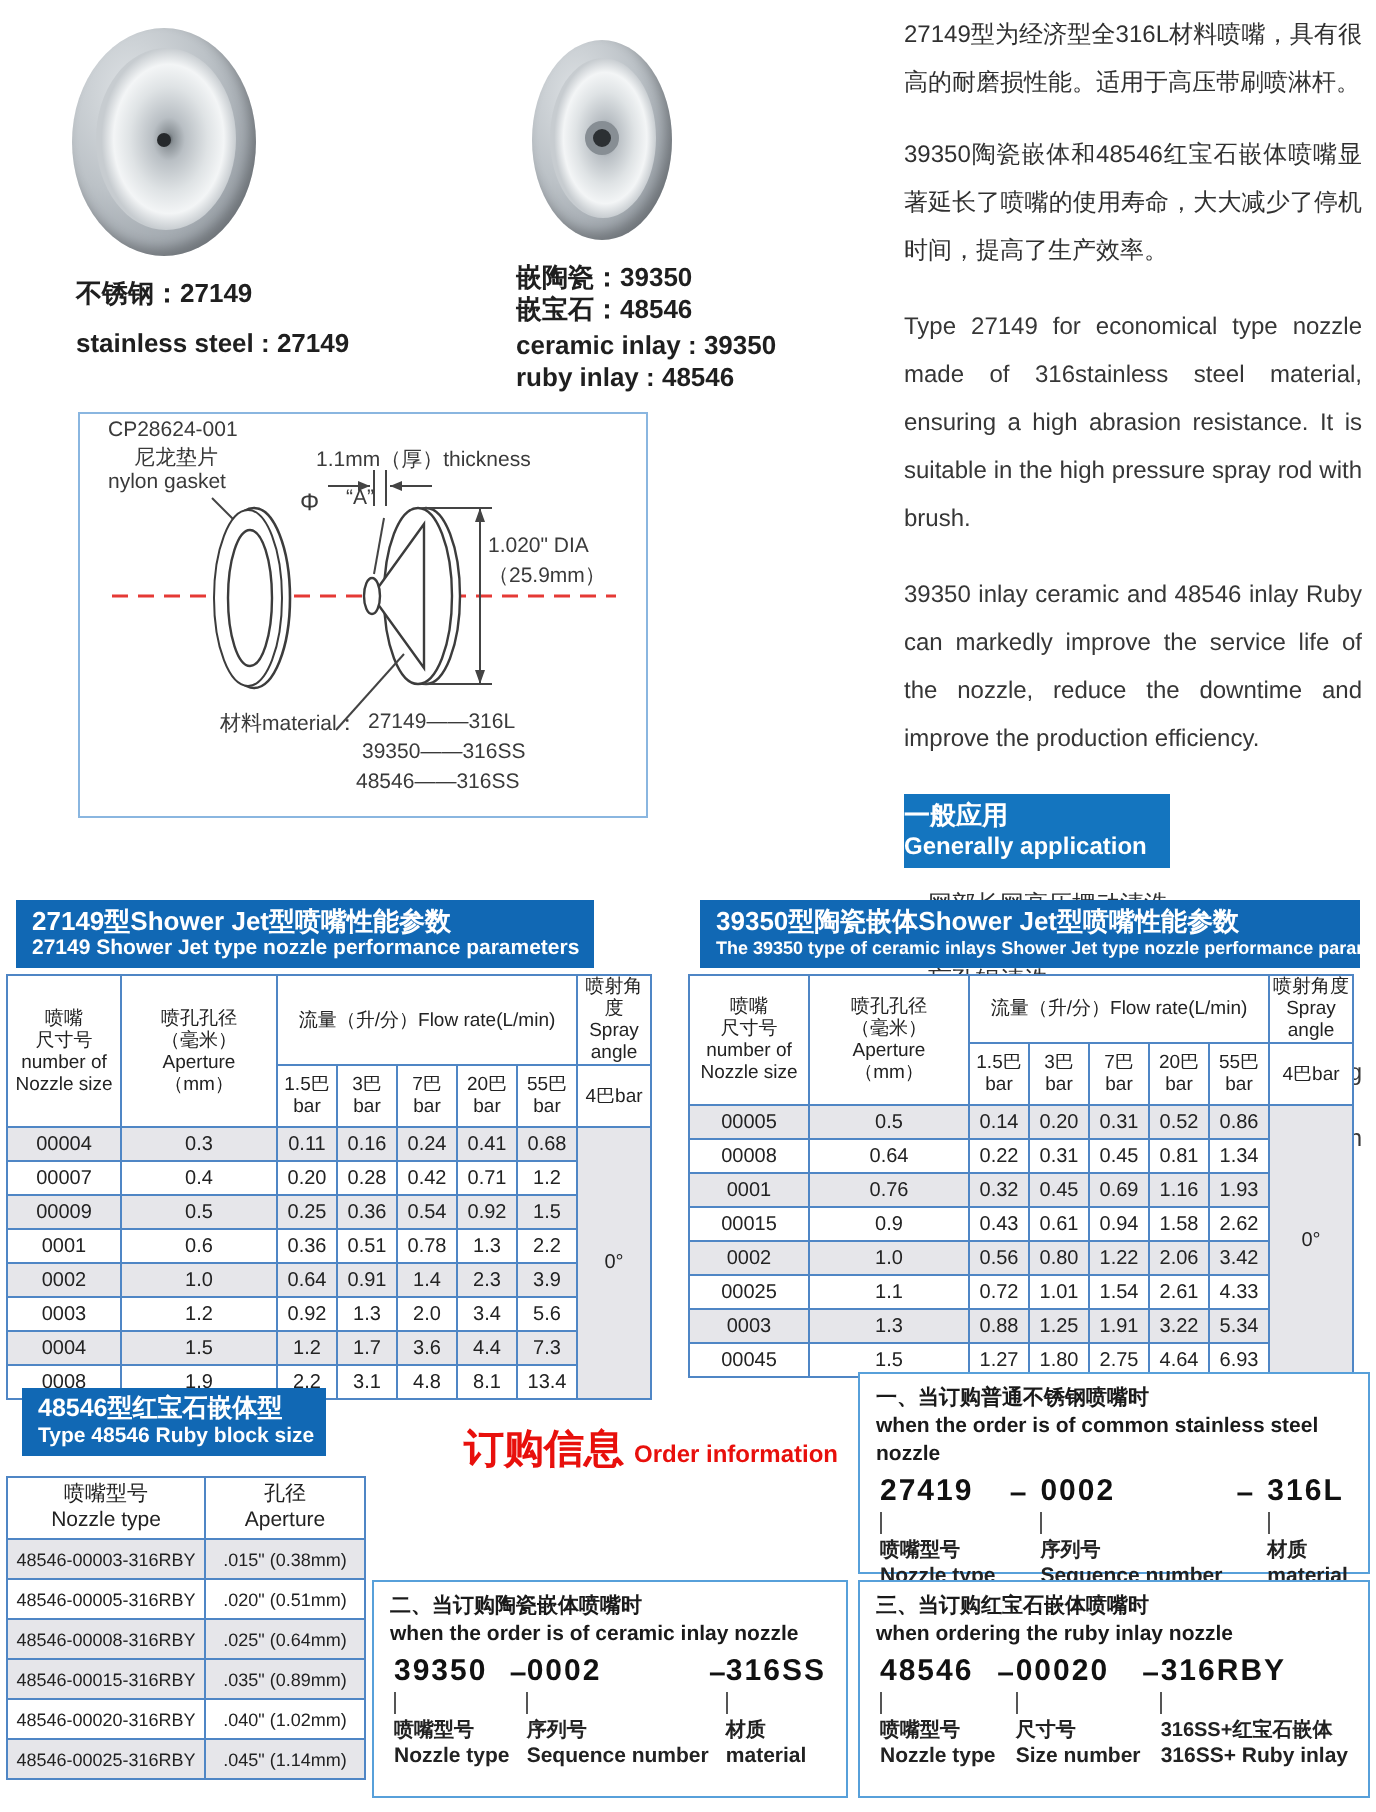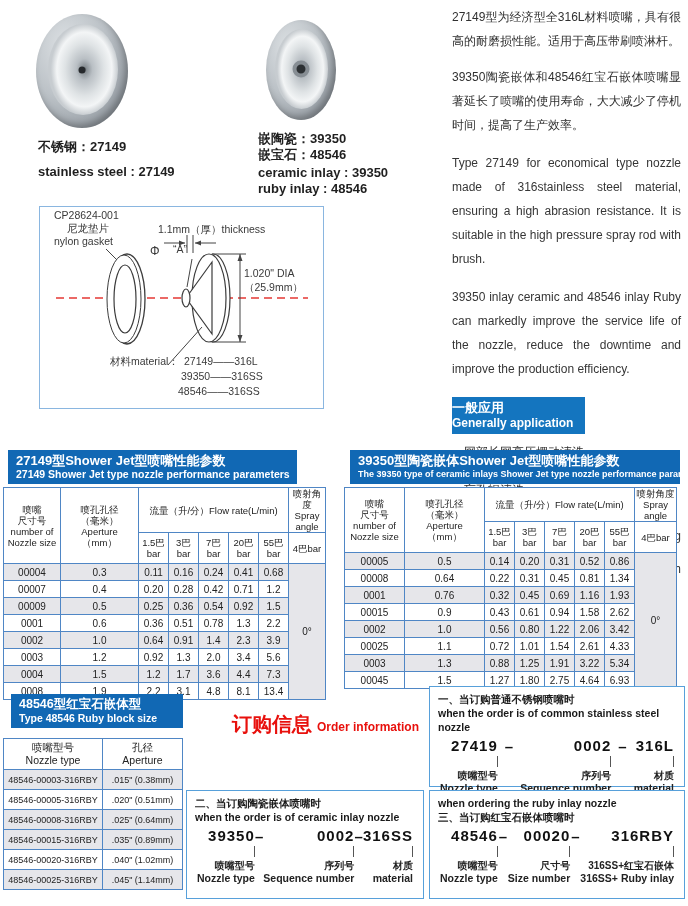--- a/index.html
+++ b/index.html
@@ -60,21 +60,21 @@
   .ruby tr.g td{background:#e6e6ea}
 
   
   .ord-title{position:absolute;left:232px;top:711px;white-space:nowrap}
   .ord-cn{color:#e8100c;font-size:20px;font-weight:bold}
   .ord-en{color:#e8100c;font-size:12px;font-weight:bold;margin-left:5px}
 
   .obox{position:absolute;border:1px solid #57a0da;background:#fff;padding:5px 8px;box-sizing:border-box}
   .oh{font-weight:bold;font-size:10.5px;line-height:14px;color:#1a1a1a}
   .ogrid{display:flex;justify-content:space-between;align-items:flex-start;margin-top:3px;padding:0 2px}
-  .gcol{display:flex;flex-direction:column;align-items:flex-end}
+  .gcol{display:flex;flex-direction:column;align-items:flex-start}
   .gcode{font-weight:bold;font-size:15px;letter-spacing:1px;color:#111}
   .gtick{width:1px;height:11px;background:#555;margin:2px 0 3px}
   .glab-cn{font-weight:bold;font-size:10px;line-height:12px;text-align:center;white-space:nowrap}
   .glab-en{font-weight:bold;font-size:10.5px;line-height:12px;text-align:center;white-space:nowrap}
   .gdash{font-weight:bold;font-size:15px;color:#111;padding-top:1px}
 </style>
 </head>
 <body>
 
 <div class="photo" style="left:36px;top:14px;width:92px;height:114px">
@@ -401,21 +401,21 @@
         <td>1.5</td>
         <td>1.27</td>
         <td>1.80</td>
         <td>2.75</td>
         <td>4.64</td>
         <td>6.93</td>
       </tr>
     </tbody>
   </table>
 
-<div class="tbar" style="left:11px;top:694px;width:172px">
+<div class="tbar" style="left:11px;top:694px;width:152px">
   <div class="tt-cn small">48546型红宝石嵌体型</div>
   <div class="tt-en">Type 48546 Ruby block size</div>
 </div>
 <table class="ruby" style="left:3px;top:738px;width:179px">
   <colgroup>
       <col style="width:99px">
       <col style="width:80px">
     </colgroup>
   <thead>
     <tr>
@@ -503,22 +503,22 @@
       <span class="gdash">–</span>
       <div class="gcol">
         <div class="gcode">316SS</div>
         <div class="gtick"></div>
         <div class="glab-cn">材质</div>
         <div class="glab-en">material</div>
       </div>
     </div>
   </div>
 <div class="obox" style="left:429px;top:790px;width:256px;height:109px">
+    <div class="oh">三、当订购红宝石嵌体喷嘴时</div>
     <div class="oh">when ordering the ruby inlay nozzle</div>
-    <div class="oh">三、当订购红宝石嵌体喷嘴时</div>
     <div class="ogrid">
       <div class="gcol">
         <div class="gcode">48546</div>
         <div class="gtick"></div>
         <div class="glab-cn">喷嘴型号</div>
         <div class="glab-en">Nozzle type</div>
       </div>
       <span class="gdash">–</span>
       <div class="gcol">
         <div class="gcode">00020</div>

